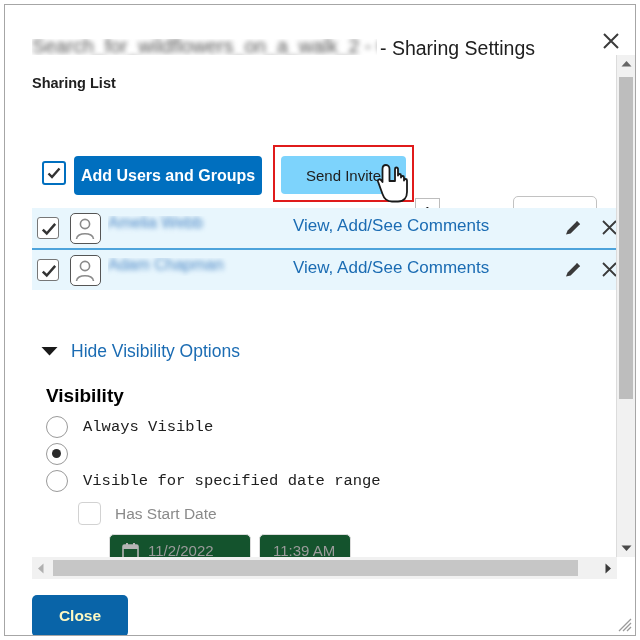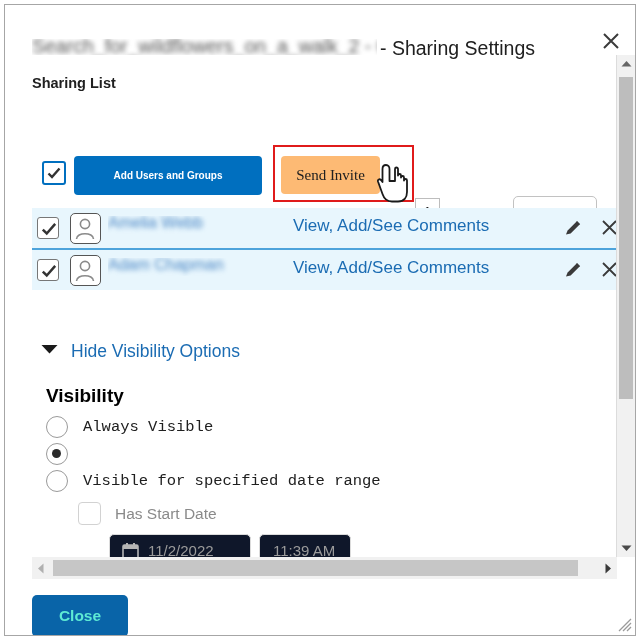--- a/index.html
+++ b/index.html
@@ -98,43 +98,43 @@
     color: #ffffff;
     font-weight: bold;
     border: none;
     border-radius: 4px;
     cursor: pointer;
     font-family: "Liberation Sans", sans-serif;
   }
   .btn-add {
     left: 69px; top: 101px;
     width: 188px; height: 39px;
-    font-size: 10px;
+    font-size: 16px;
   }
 
   .highlight-box {
     position: absolute;
     left: 268px; top: 90px;
     width: 141px; height: 57px;
     box-sizing: border-box;
     border: 2.5px solid #e01b1b;
     background: transparent;
     pointer-events: none;
   }
   .btn-send {
     position: absolute;
     left: 276px; top: 101px;
-    width: 99px; height: 38px;
-    background: #fdba74;
+    width: 125px; height: 38px;
+    background: #7dd3fc;
     color: #202020;
     font-size: 15px;
     border: none;
     border-radius: 4px;
     cursor: pointer;
-    font-family: Liberation Serif, serif;
+    font-family: Liberation Sans, sans-serif;
   }
 
   .cursor-hand {
     position: absolute;
     left: 372px; top: 108px;
     width: 34px; height: 42px;
     pointer-events: none;
   }
 
   
@@ -229,21 +229,21 @@
     cursor: pointer;
     white-space: nowrap;
   }
   .row-edit { position: absolute; left: 531px; top: 10px; cursor: pointer; }
   .row-remove { position: absolute; left: 567px; top: 9px; cursor: pointer; }
 
   
   .vis-toggle {
     position: absolute;
     left: 35px; top: 286px;
-    display: flex; 
+    display: flex; align-items: center;
     cursor: pointer;
   }
   .vis-caret { margin-right: 12px; }
   .vis-toggle-label {
     font-size: 17.5px;
     color: #1b6cb3;
   }
 
   .vis-label {
     position: absolute;
@@ -303,21 +303,21 @@
     margin-left: 14px;
     font-size: 15.5px;
     color: #8a8a8a;
   }
 
   .field {
     position: absolute;
     box-sizing: border-box;
     border: 1px solid #dcdcdc;
     border-radius: 5px;
-    background: #0f172a;
+    background: #14532d;
   }
   .field-date { left: 104px; top: 479px; width: 142px; height: 33px; }
   .field-time { left: 254px; top: 479px; width: 92px; height: 33px; }
   .field-cal { position: absolute; left: 12px; top: 7px; }
   .field-date .field-val { position: absolute; left: 38px; top: 7px; }
   .field-time .field-val { position: absolute; left: 13px; top: 7px; }
   .field-val { font-size: 15px; color: #9b9b9b; }
 
   
   .vscroll {
@@ -364,21 +364,21 @@
     background: #c6c6c6;
     cursor: pointer;
   }
 
   
   .btn-close {
     position: absolute;
     left: 27px; top: 590px;
     width: 96px; height: 42px;
     background: #0964a8;
-    color: #5eead4;
+    color: #fef9c3;
     font-weight: bold;
     font-size: 15.5px;
     border: none;
     border-radius: 5px;
     cursor: pointer;
     font-family: "Liberation Sans", sans-serif;
   }
   .resize-grip {
     position: absolute;
     right: 3px; bottom: 3px;

